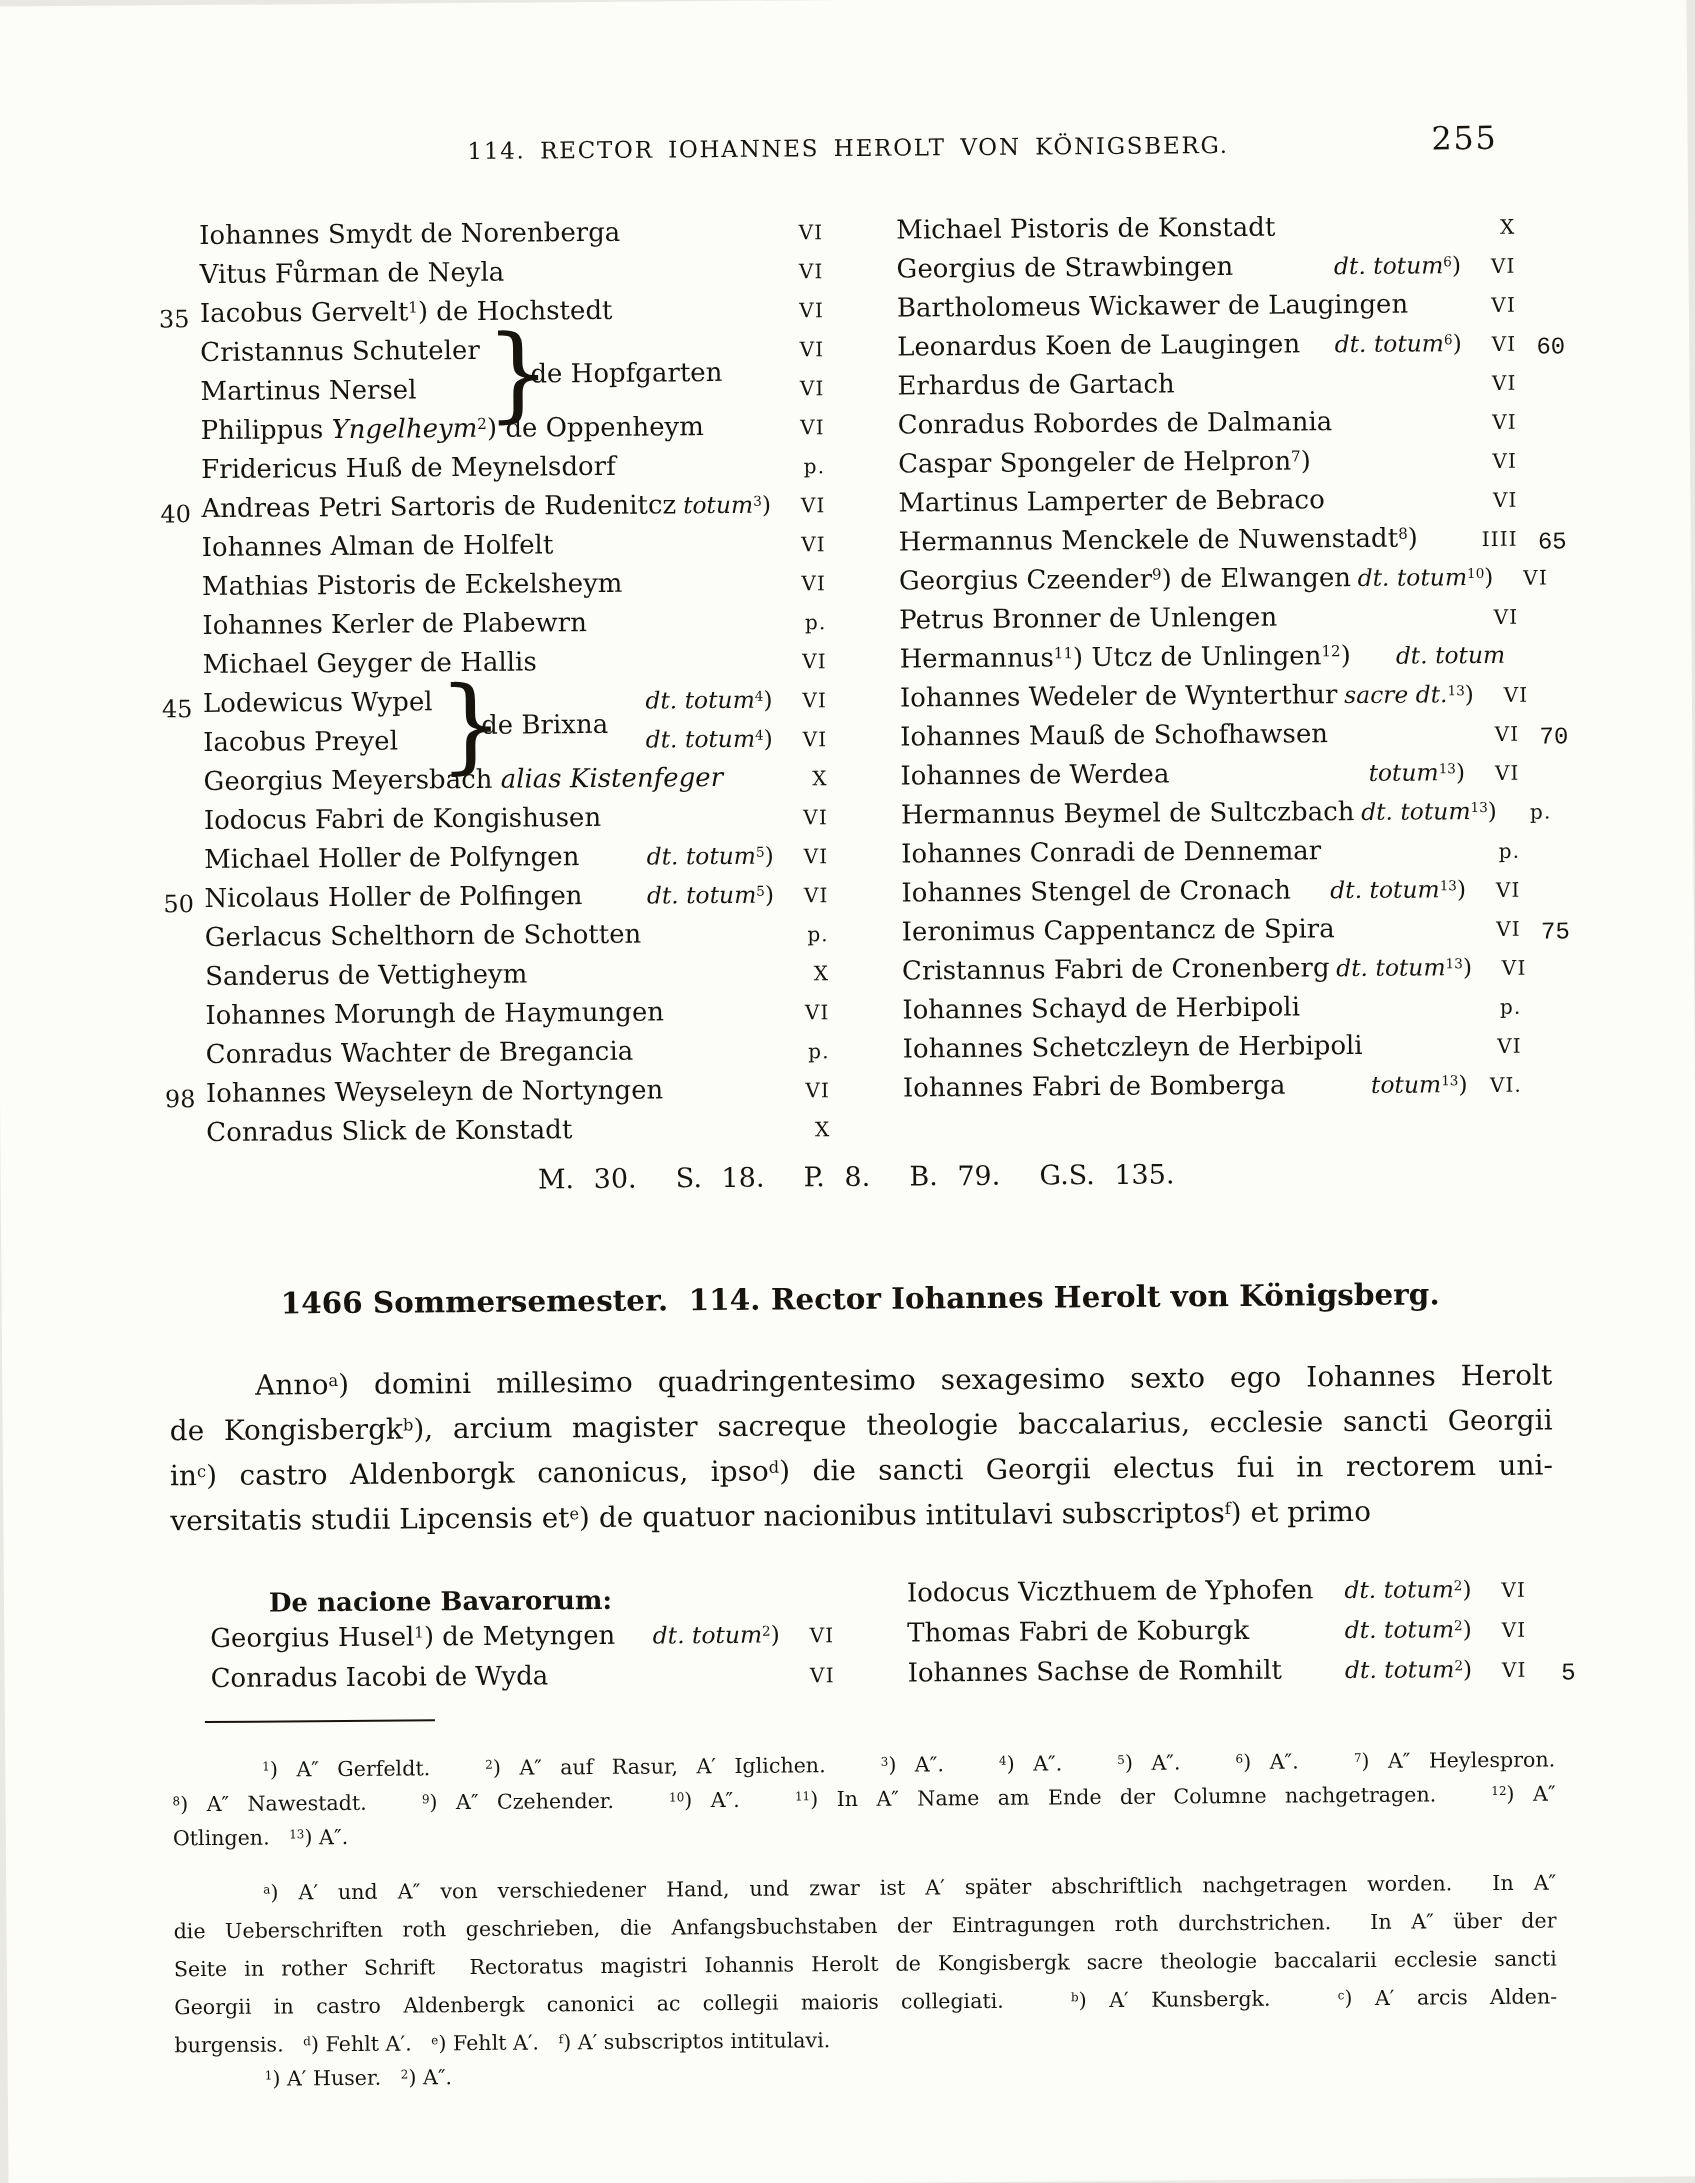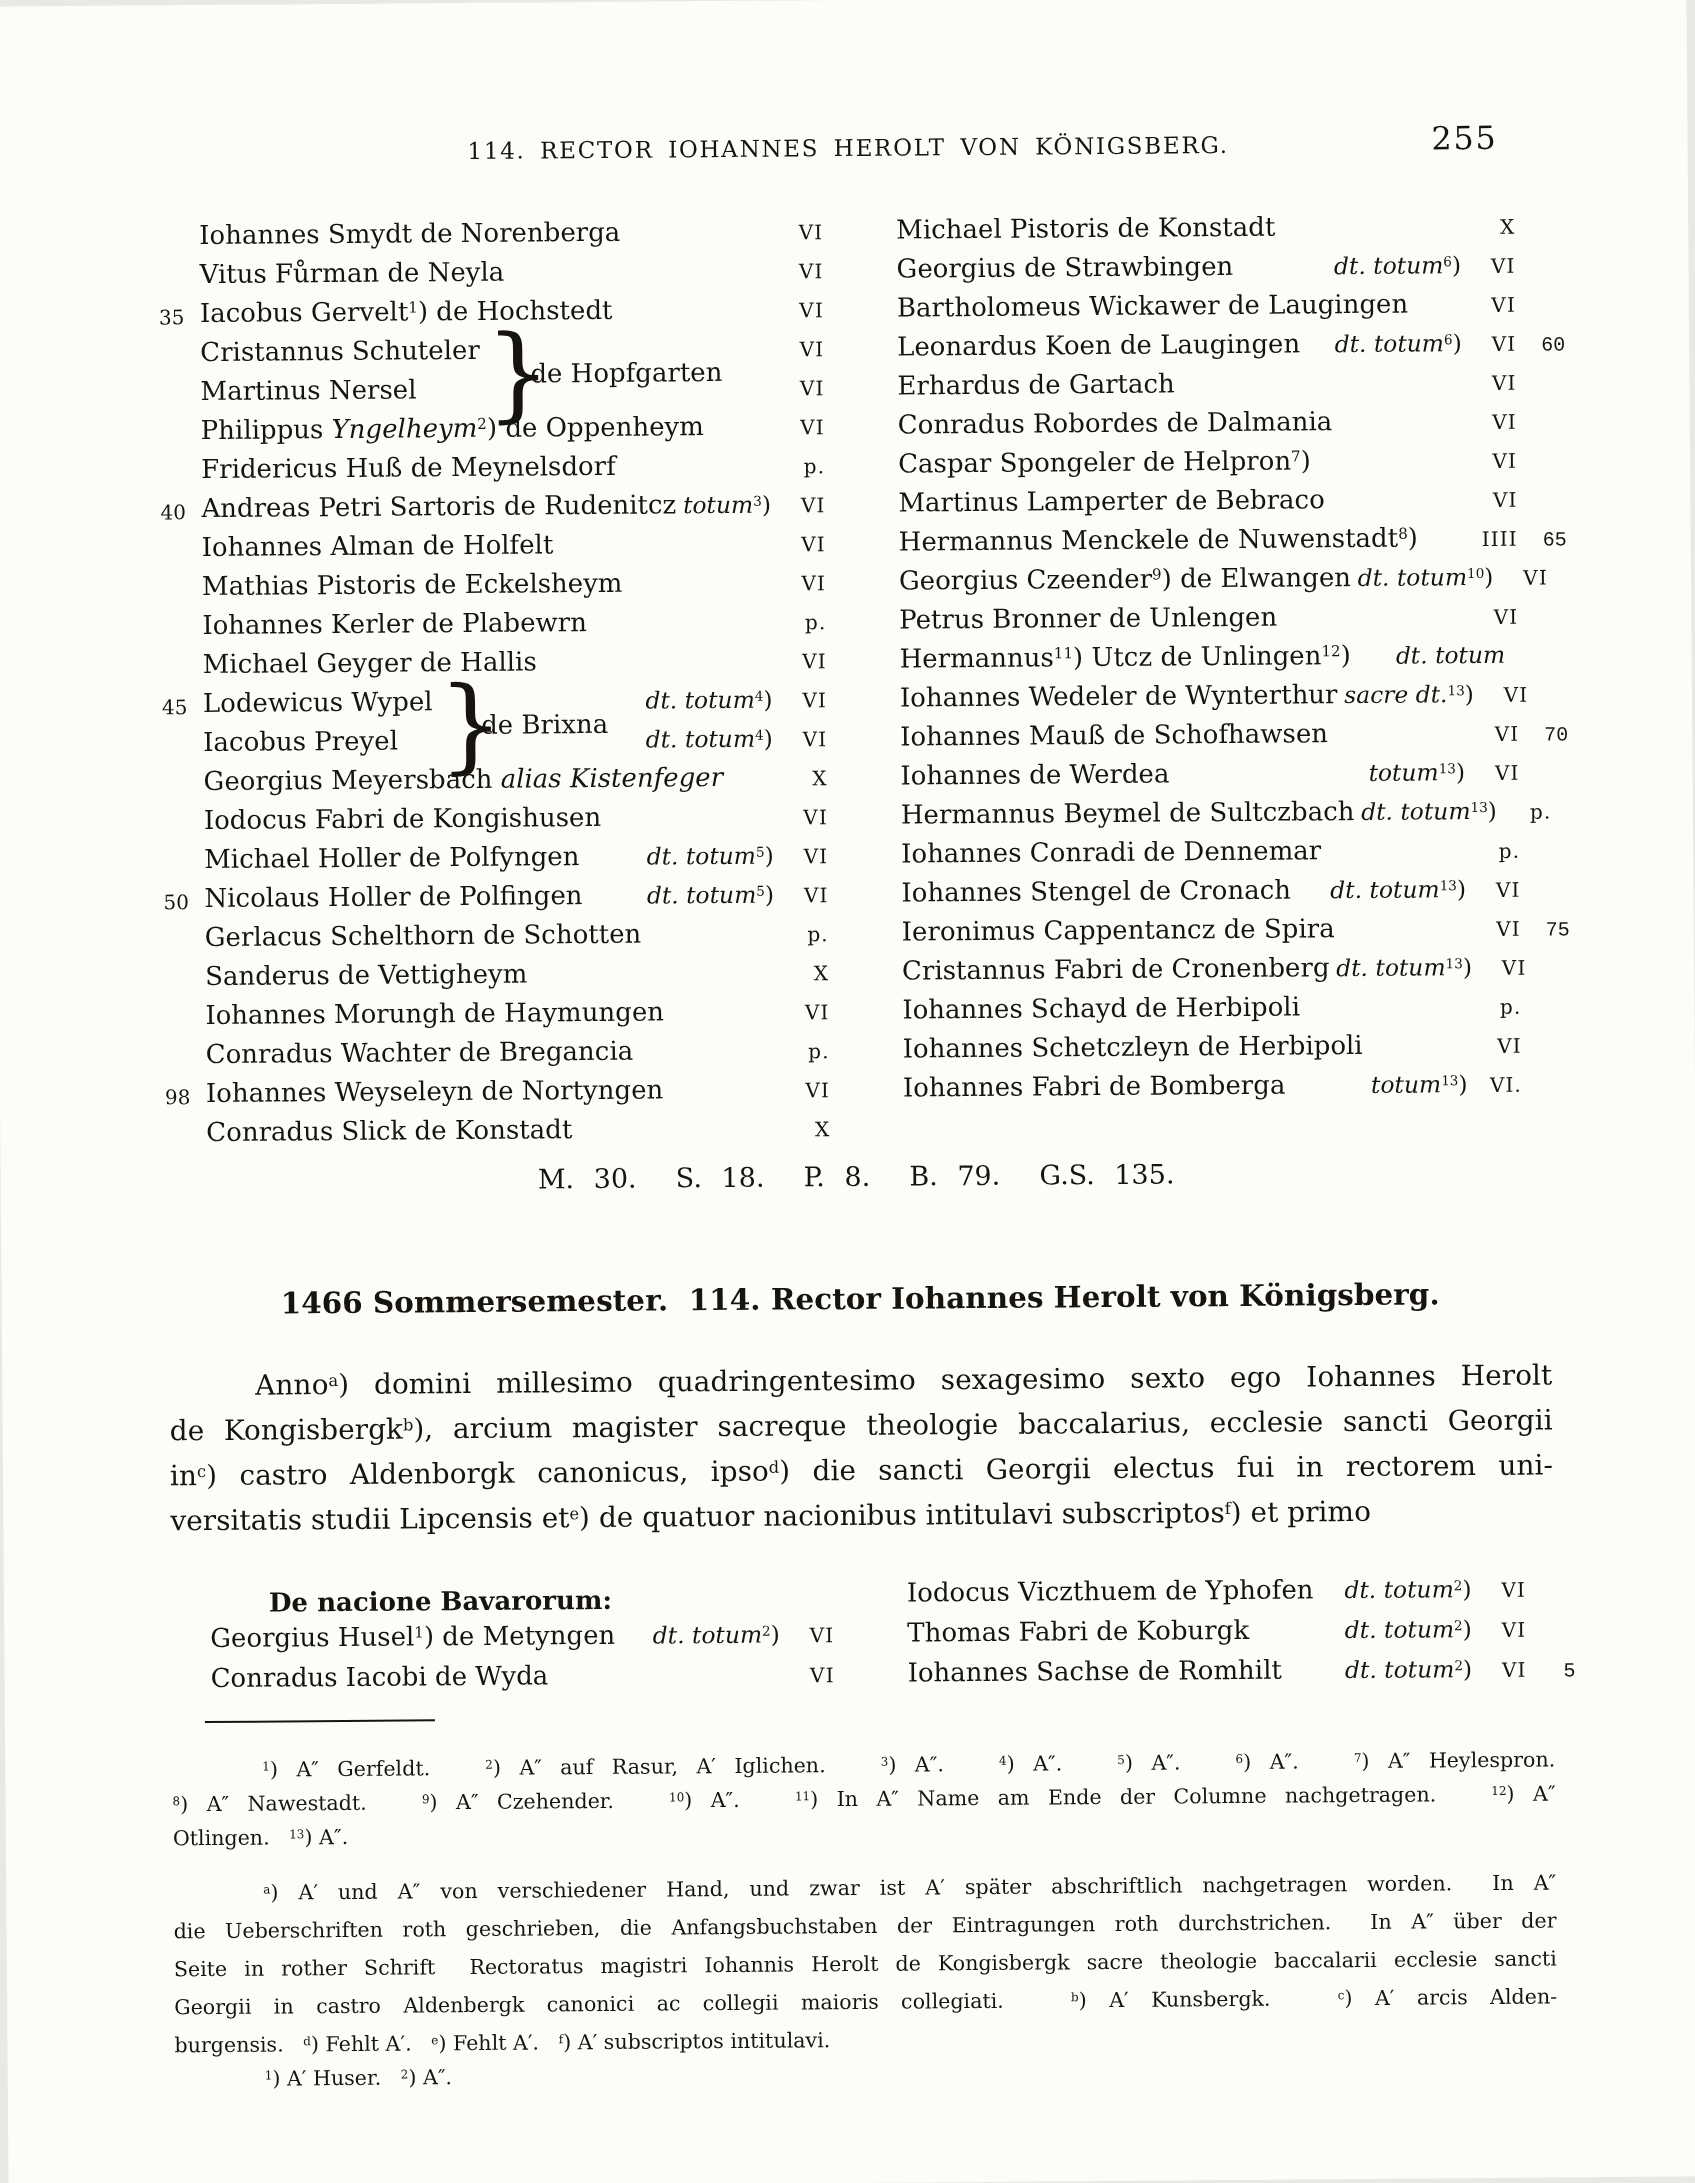--- a/index.html
+++ b/index.html
@@ -16,21 +16,21 @@
 
   .col{position:absolute;top:215px;}
   .col-left{left:206px;width:624px;}
   .col-right{left:903px;width:619px;}
   .row{position:relative;display:flex;align-items:baseline;height:39px;
        font-size:26px;white-space:nowrap;}
   .name{flex:0 0 auto;}
   .fill{flex:1 1 auto;min-width:6.7px;}
   .note{font-size:23.4px;margin-right:13.4px;}
   .value{min-width:41px;text-align:right;font-size:20px;letter-spacing:1.1px;}
-  .margin-num{position:absolute;top:6.7px;font-size:20px;}
+  .margin-num{position:absolute;top:6.7px;font-size:24px;}
   .margin-num.left{left:-41px;}
   .margin-num.right{right:-49px;font-family:Liberation Mono, monospace;}
 
   .group{position:relative;height:78px;}
   .group .brace{position:absolute;top:-1.1px;font-size:103px;line-height:78px;font-weight:400;}
   .group .shared{position:absolute;top:0;height:78px;display:flex;align-items:center;font-size:26px;}
   .group.hopfgarten .brace{left:285px;}
   .group.hopfgarten .shared{left:330px;}
   .group.brixna .brace{left:235px;}
   .group.brixna .shared{left:278px;}

